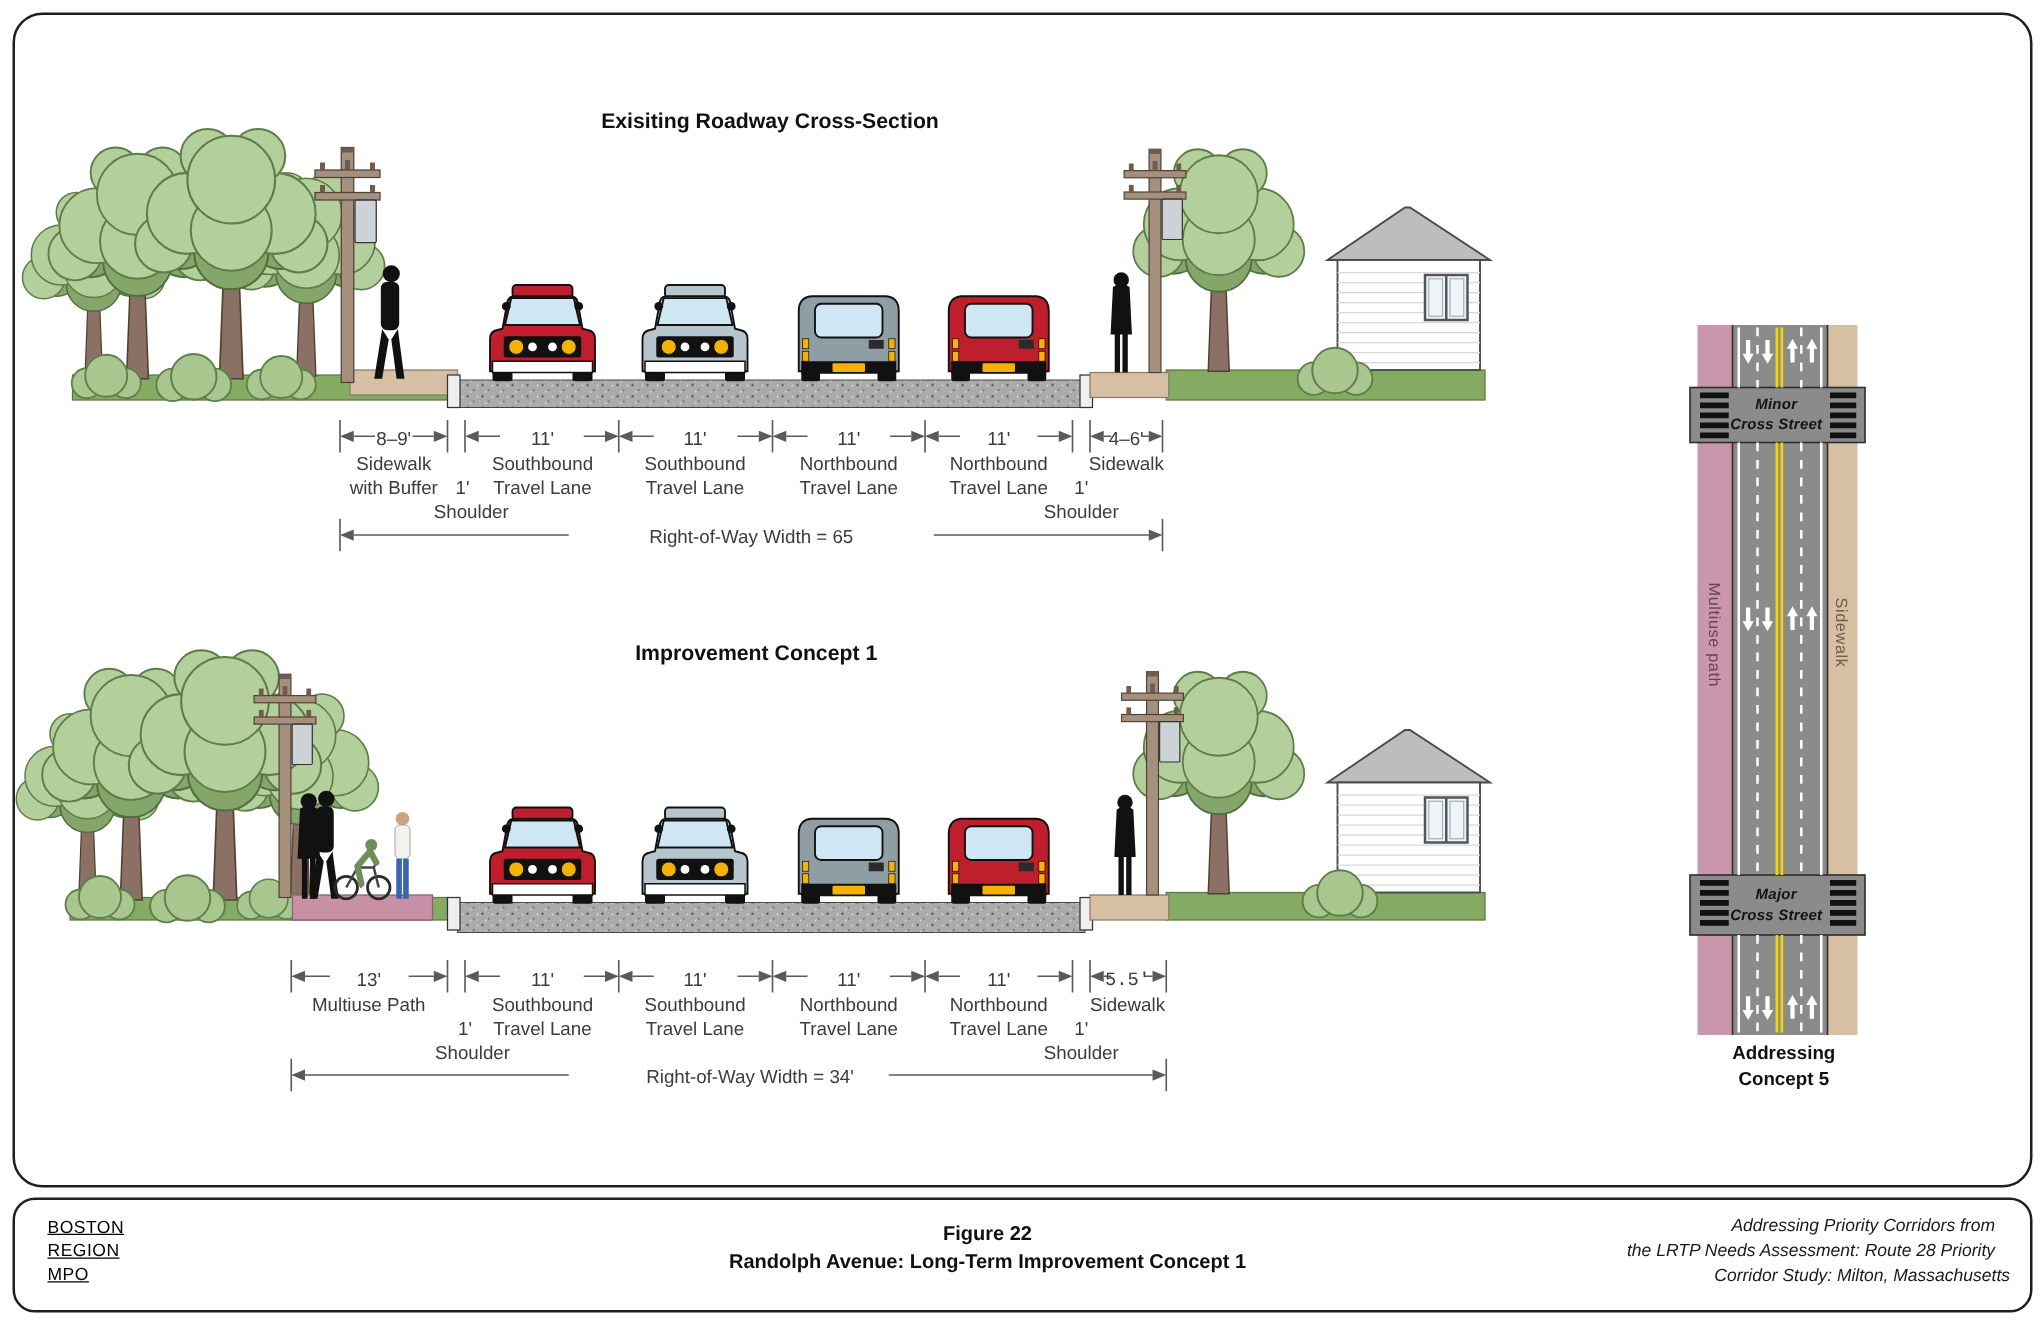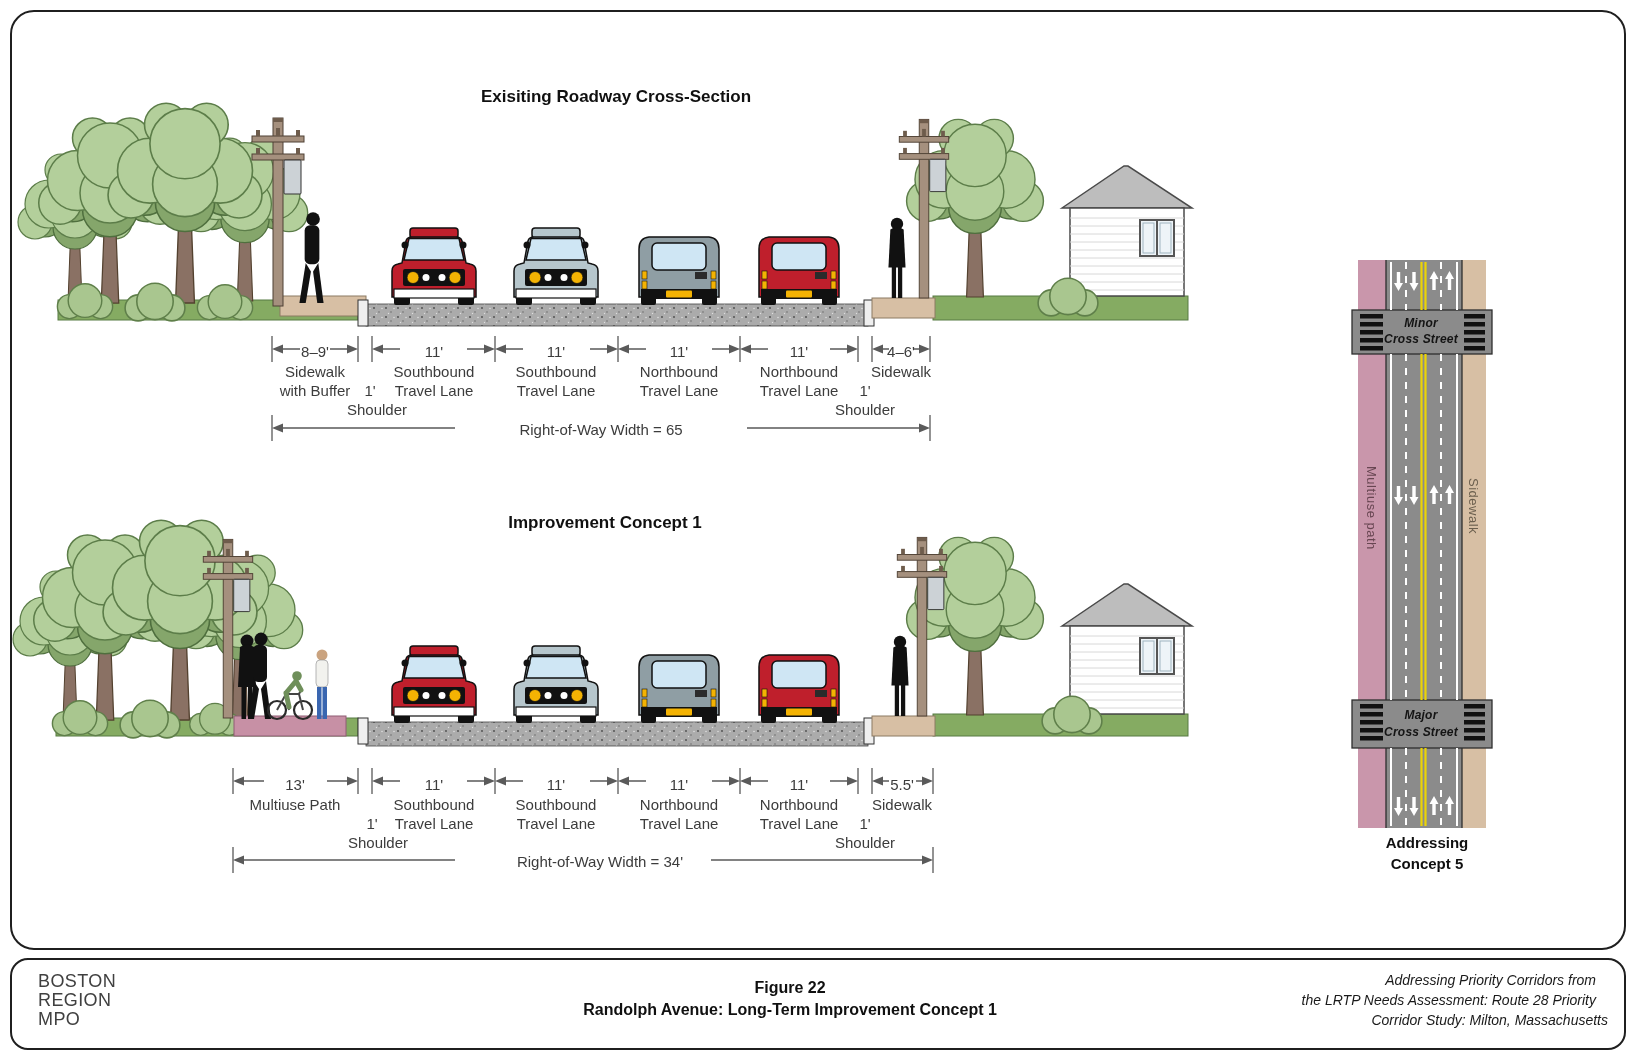--- a/index.html
+++ b/index.html
@@ -11,21 +11,21 @@
               border:2px solid #1f1f1f;border-radius:18px;}
   svg.art{position:absolute;left:0;top:0;}
   .ov{position:absolute;white-space:nowrap;}
   .cx{transform:translateX(-50%);}
   .title{font-weight:bold;font-size:17px;color:#101010;}
   .dim{font-size:15px;color:#3c3c3c;text-align:left;}
   .vlab{writing-mode:vertical-rl;font-size:13px;letter-spacing:.5px;}
   .street{font-weight:bold;font-style:italic;font-size:12px;color:#141414;letter-spacing:.2px;
           text-align:center;}
   .plancap{font-weight:bold;font-size:15px;color:#101010;text-align:center;}
-  .org{font-size:18px;line-height:19px;color:#404040;letter-spacing:.4px;}
+  .org{font-size:14px;line-height:19px;color:#000000;letter-spacing:.4px;text-decoration:underline;}
   .figc{font-weight:bold;font-size:16px;color:#101010;text-align:center;line-height:22px;}
   .cit{font-style:italic;font-size:14px;color:#1a1a1a;text-align:right;line-height:20px;}
 </style>
 </head>
 <body>
 
 <div class="page">
 
   <div class="main-box"></div>
   <div class="footer-box"></div>
@@ -395,21 +395,21 @@
   <div class="ov cx dim" style="left:434px;top:815px;">Travel Lane</div>
   <div class="ov cx dim" style="left:556px;top:776px;">11'</div>
   <div class="ov cx dim" style="left:556px;top:796px;">Southbound</div>
   <div class="ov cx dim" style="left:556px;top:815px;">Travel Lane</div>
   <div class="ov cx dim" style="left:679px;top:776px;">11'</div>
   <div class="ov cx dim" style="left:679px;top:796px;">Northbound</div>
   <div class="ov cx dim" style="left:679px;top:815px;">Travel Lane</div>
   <div class="ov cx dim" style="left:799px;top:776px;">11'</div>
   <div class="ov cx dim" style="left:799px;top:796px;">Northbound</div>
   <div class="ov cx dim" style="left:799px;top:815px;">Travel Lane</div>
-  <div class="ov cx dim" style="left:902px;top:776px;">5.5'</div>
+  <div class="ov cx dim" style="left:902px;top:776px;font-family:Liberation Mono, monospace;">5.5'</div>
   <div class="ov cx dim" style="left:902px;top:796px;">Sidewalk</div>
   <div class="ov cx dim" style="left:372px;top:815px;">1'</div>
   <div class="ov cx dim" style="left:378px;top:834px;">Shoulder</div>
   <div class="ov cx dim" style="left:865px;top:815px;">1'</div>
   <div class="ov cx dim" style="left:865px;top:834px;">Shoulder</div>
   <div class="ov cx dim" style="left:600px;top:853px;">Right-of-Way Width = 34'</div>
 
   <div class="ov cx street" style="left:1421px;top:316px;">Minor</div>
   <div class="ov cx street" style="left:1421px;top:332px;">Cross Street</div>
   <div class="ov cx street" style="left:1421px;top:708px;">Major</div>

